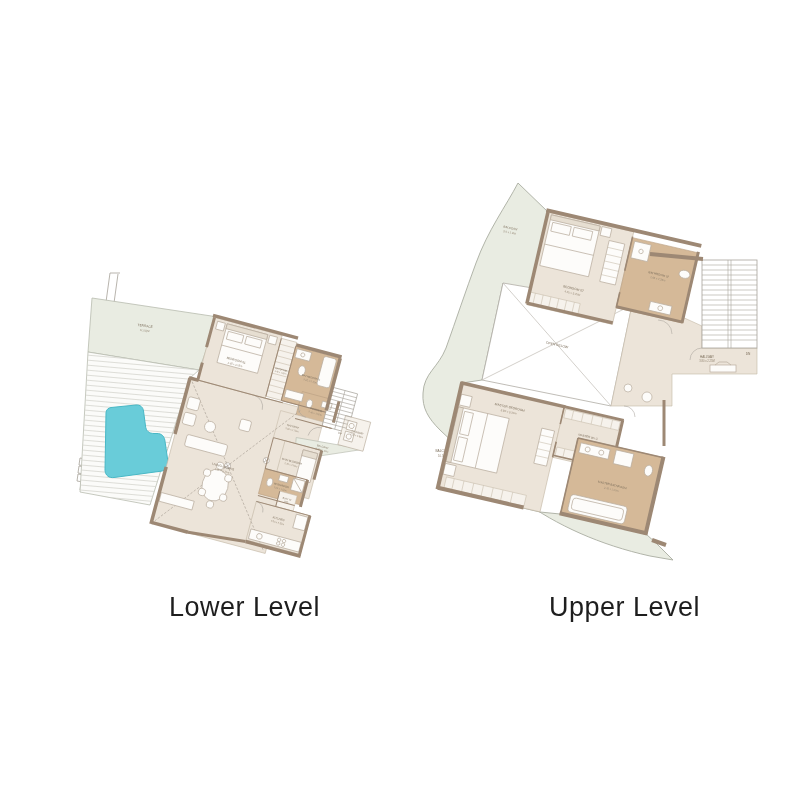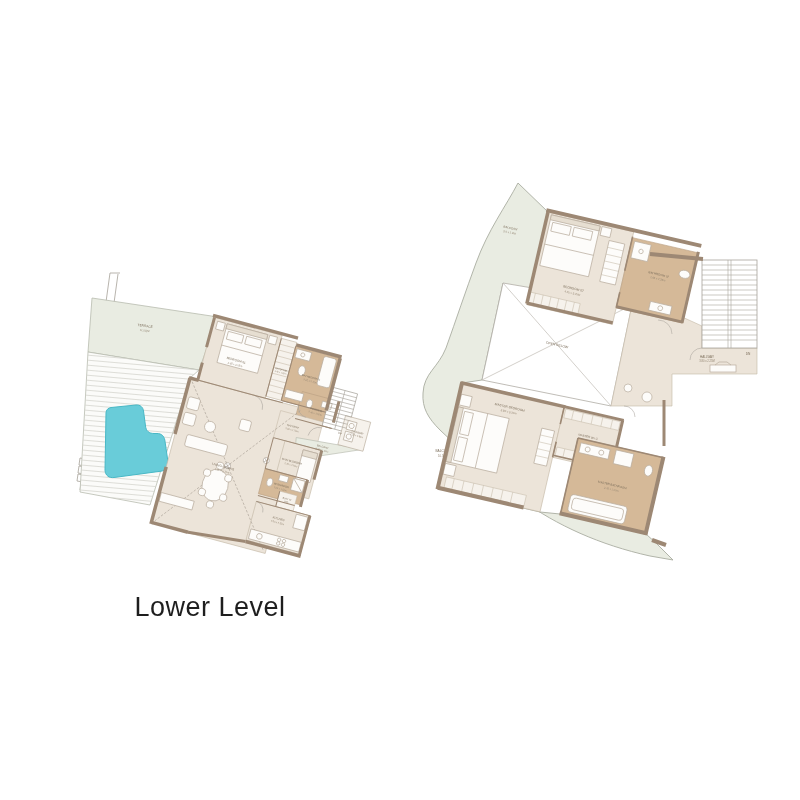--- a/index.html
+++ b/index.html
@@ -1,20 +1,20 @@
 <!DOCTYPE html>
 <html><head>
 <meta charset="utf-8">
 <style>
   html,body{margin:0;padding:0;background:#ffffff;}
   .canvas{position:relative;width:800px;height:800px;background:#ffffff;overflow:hidden;
           font-family:"Liberation Sans",sans-serif;}
   .plan{position:absolute;}
   .level-title{position:absolute;font-size:27px;color:#1e1e1e;letter-spacing:.5px;
-               text-align:center;font-weight:400;}
+               text-align:right;font-weight:400;}
   svg text{font-family:"Liberation Sans",sans-serif;}
   .roomname{fill:#7d6f5c;}
   .roomdim{fill:#948673;}
 </style>
 </head>
 <body>
 <div class="canvas">
 
 <svg class="plan" style="left:50px;top:250px" width="350" height="330" viewBox="0 0 350 330">
   <defs>
@@ -348,14 +348,15 @@
     <path stroke-width="4" d="M242,372 l14,5"></path>
   </g>
   <g stroke="#a8a49c" stroke-width="0.55" fill="none">
     <path d="M248,152 A14,14 0 0 1 262,166"></path>
     <path d="M292,180 A12,12 0 0 0 280,192"></path>
     <path d="M214,238 A11,11 0 0 1 225,249"></path>
   </g>
 </svg>
 
 <div class="level-title" style="left:100px;top:592px;width:220px">Lower Level</div>
+<div class="level-title" style="left:468px;top:592px;width:232px">Upper Level</div>
 
 </div>
 
 </body></html>

